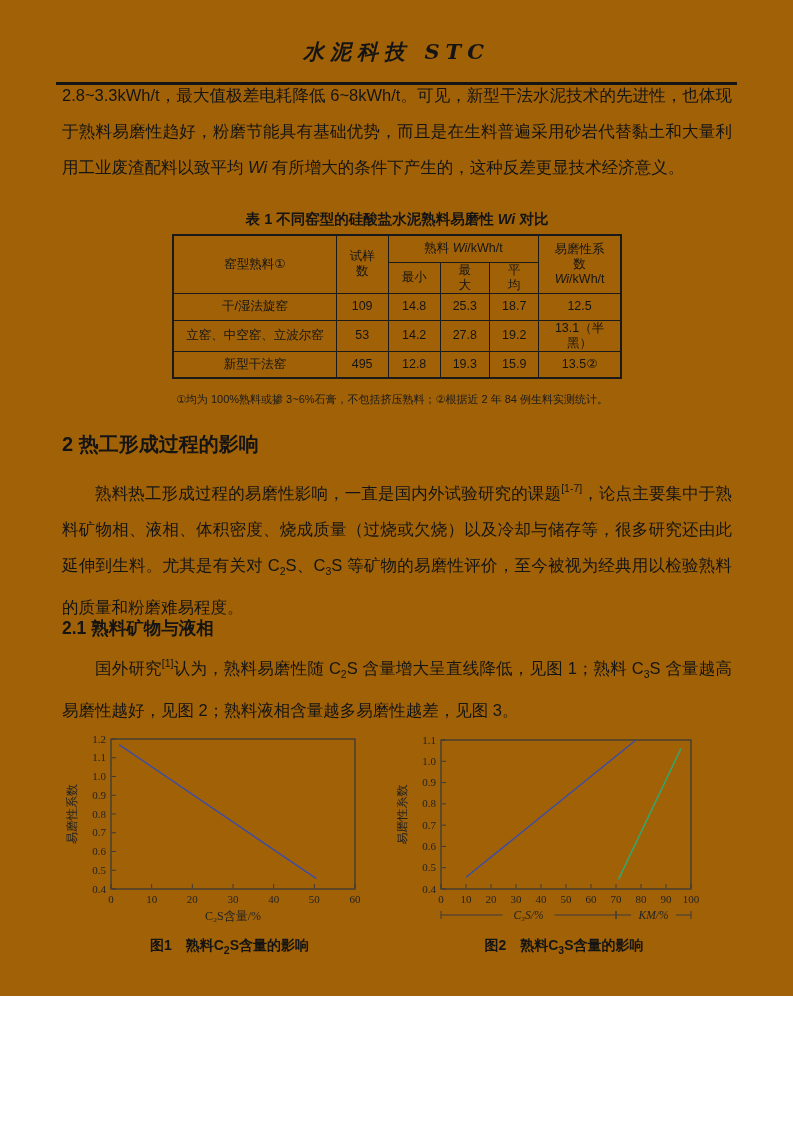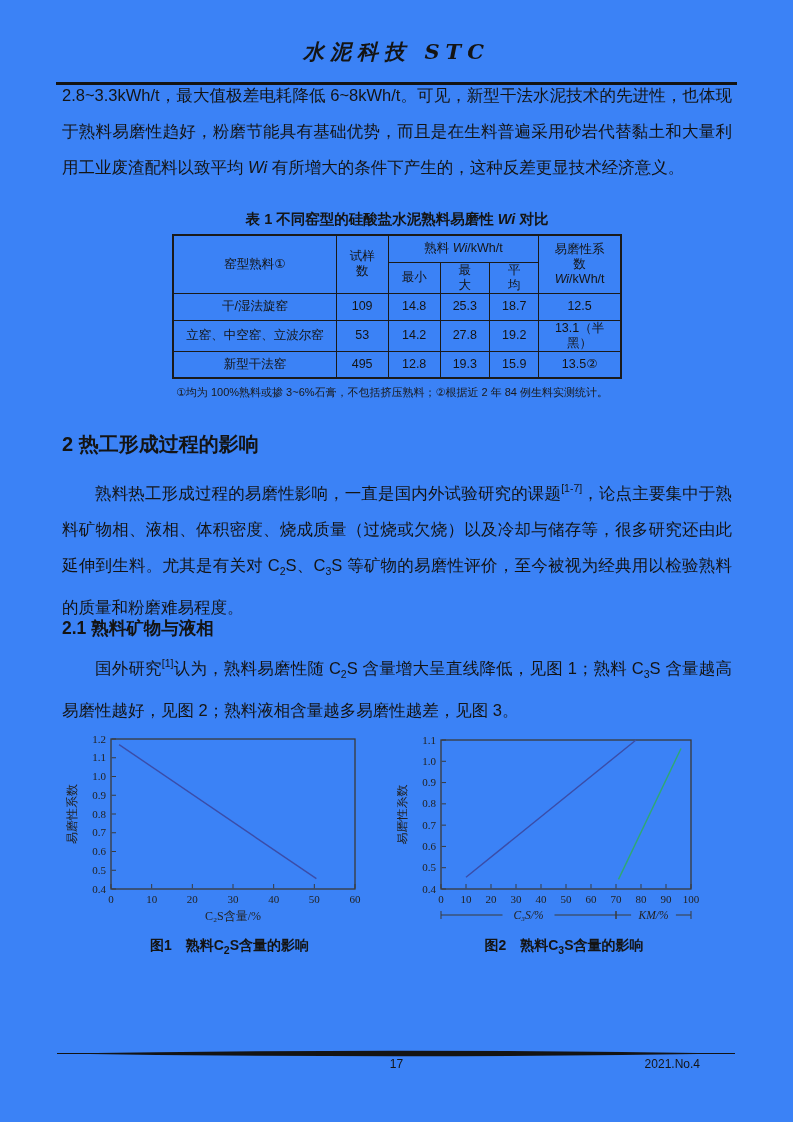--- a/index.html
+++ b/index.html
@@ -1,36 +1,36 @@
 <!DOCTYPE html>
 <html><head>
 <meta charset="utf-8">
 <style>
   *{margin:0;padding:0;box-sizing:border-box}
   html,body{background:#fff}
-  .page{position:relative;width:793px;height:1122px;background:#3b82f6;overflow:hidden;
+  .page{position:relative;width:793px;height:996px;background:#a16207;overflow:hidden;
         font-family:"Liberation Sans","DejaVu Sans",sans-serif;color:#141414}
   .abs{position:absolute}
   .journal-title{top:38px;left:0;width:100%;text-align:center;
         font-family:"DejaVu Serif","Liberation Serif",serif;font-style:italic;font-weight:bold;
         font-size:21px;letter-spacing:6px}
   .header-rule{top:82px;left:56px;width:681px;height:2.5px;background:#141414}
   .para{left:62px;width:670px;font-size:16.5px;line-height:36px;text-align:justify}
   .para-1{top:77px}
   .para-2{top:470px;text-indent:2em}
   .para-3{top:645px;text-indent:2em}
   sup{font-size:10.5px}
   sub{font-size:10.5px}
   .i{font-style:italic}
   .table-wrap{top:210px;left:62px;width:670px}
   .tbl-title{text-align:center;font-size:14.5px;font-weight:bold}
   .tbl{border-collapse:collapse;margin:5px auto 0;border:2px solid #1a1a1a;font-size:12.5px}
   .tbl th,.tbl td{border:1px solid #1a1a1a;text-align:center;vertical-align:middle;
         font-weight:normal;padding:0 12px;height:27px;line-height:15px}
-  .tbl-footnote{font-size:11px;margin:6px 0 0 114px;color:#1a1a1a}
+  .tbl-footnote{font-size:11px;margin:13px 0 0 114px;color:#1a1a1a}
   .h2{top:431px;left:62px;font-size:20px;font-weight:bold}
   .h3{top:616px;left:62px;font-size:17.5px;font-weight:bold}
   .figures{top:727px;left:62px;width:670px;display:flex}
   .fig{width:335px}
   .fig-2{width:334px}
   .chart text{font-family:"Liberation Serif","DejaVu Serif",serif}
   figcaption{text-align:center;font-size:14px;font-weight:bold;margin-top:1px}
   .footer-divider{top:1049px;left:57px}
   .pagenum{top:1057px;left:0;width:100%;text-align:center;font-size:12px}
   .issue{top:1057px;right:93px;font-size:12px}

